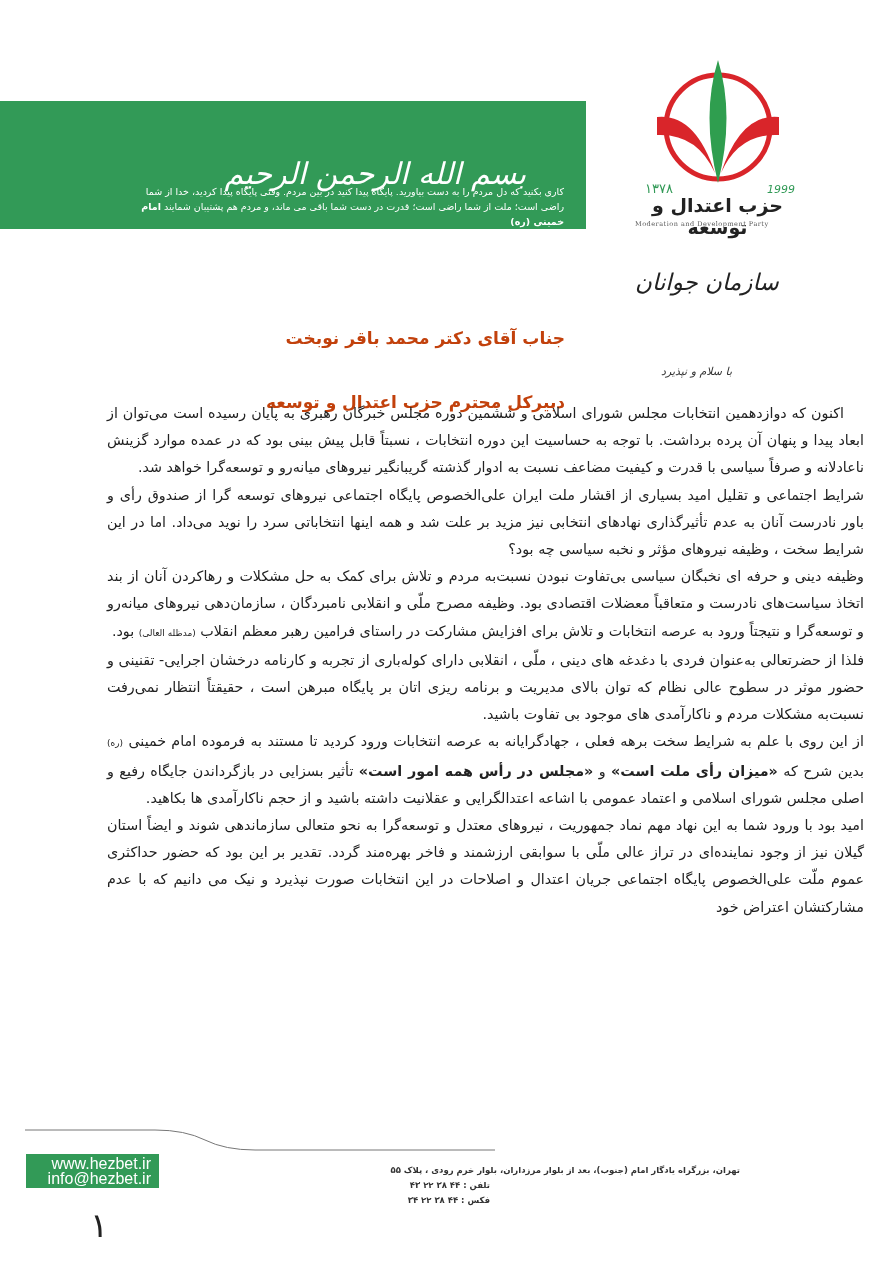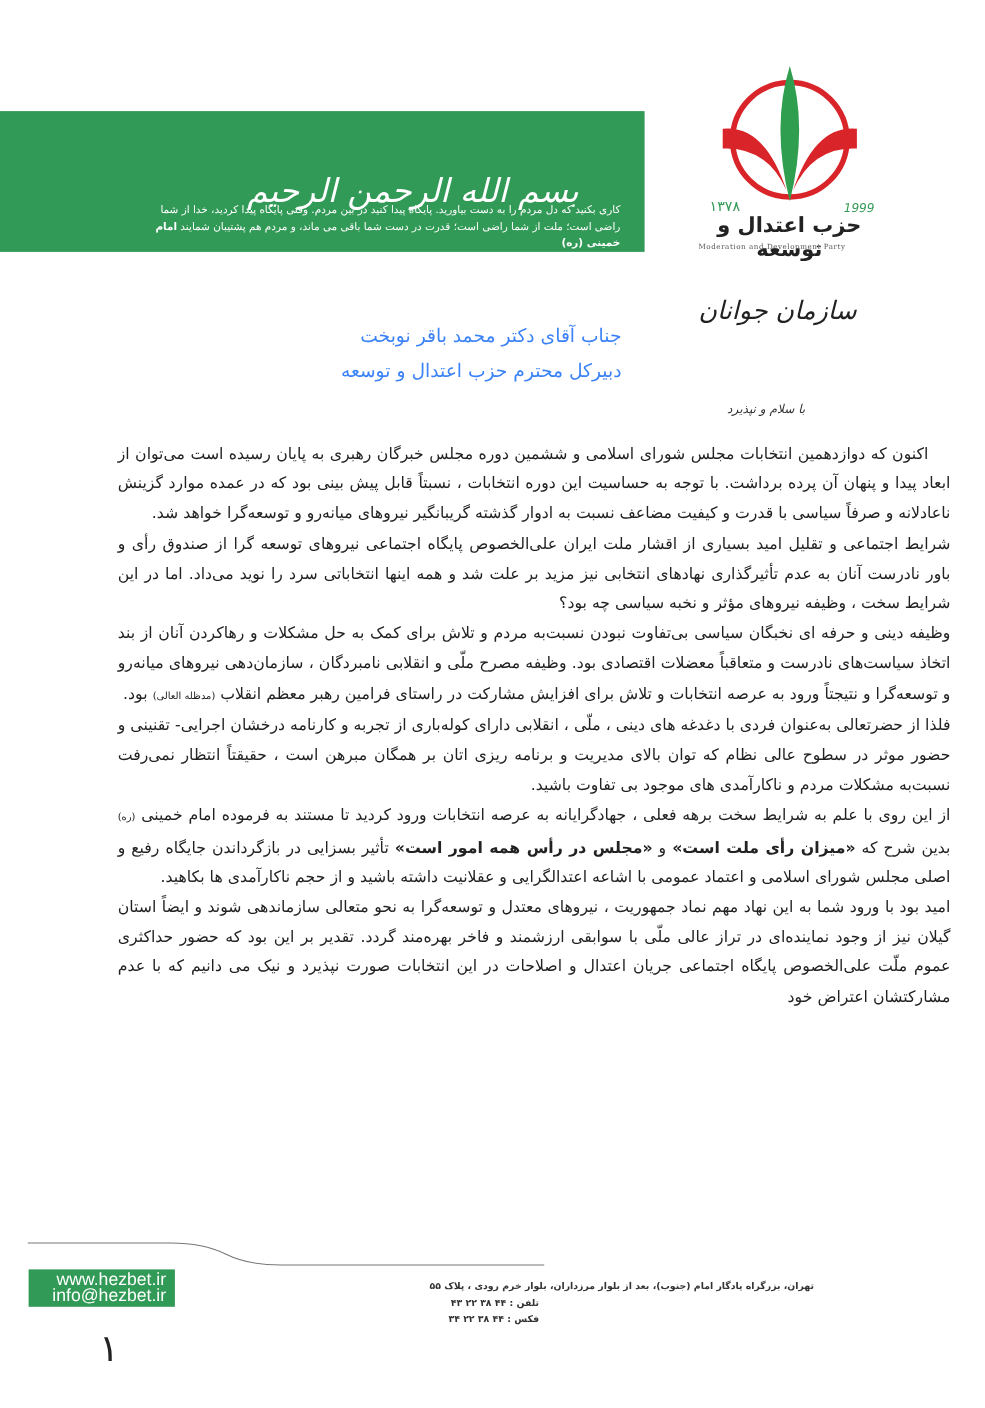--- a/index.html
+++ b/index.html
@@ -24,21 +24,21 @@
   .logo {
     position: absolute; left: 635px; top: 55px; width: 180px; height: 210px;
   }
   .logo .year-fa { position: absolute; left: 10px; top: 126px; color: #329a57; font-size: 13px; }
   .logo .year-en { position: absolute; right: 20px; top: 128px; color: #329a57; font-size: 11px; font-style: italic; }
   .logo .party-fa { position: absolute; left: 0; width: 165px; top: 139px; text-align: center; font-size: 19px; font-weight: bold; color: #222; direction: rtl; }
   .logo .party-en { position: absolute; left: 0; width: 165px; top: 165px; text-align: left; font-size: 6.5px; color: #555; letter-spacing: 0.5px; font-family: "DejaVu Serif", serif; }
   .logo .youth { position: absolute; left: 0; width: 165px; top: 178px; text-align: left; font-size: 23px; font-family: "DejaVu Serif", serif; font-style: italic; color: #222; direction: rtl; margin-top: 36px; }
 
   .recipient { position: absolute; right: 330px; top: 290px; direction: rtl; text-align: right; }
-  .recipient .line { font-size: 17px; font-weight: normal; color: #3b82f6; line-height: 32px; }
+  .recipient .line { font-size: 17px; font-weight: bold; color: #c2410c; line-height: 32px; margin-top: 32px; }
   .greeting { position: absolute; right: 163px; top: 365px; direction: rtl; font-size: 11px; font-style: italic; font-family: "DejaVu Serif", serif; color: #333; }
 
   .body-text {
     position: absolute; left: 107px; width: 757px; top: 400px; direction: rtl; text-align: justify;
     font-size: 14.3px; line-height: 27.2px; color: #222;
   }
   .body-text p { margin: 0; text-align-last: right; }
   .body-text p.indent { text-indent: 20px; }
   .body-text .small { font-size: 9px; }
   .body-text b { font-weight: bold; }
@@ -81,21 +81,21 @@
 <div class="recipient">
   <div class="line">جناب آقای دکتر محمد باقر نوبخت</div>
   <div class="line">دبیرکل محترم حزب اعتدال و توسعه</div>
 </div>
 <div class="greeting">با سلام و نپذیرد</div>
 
 <div class="body-text">
   <p class="indent">اکنون که دوازدهمین انتخابات مجلس شورای اسلامی و ششمین دوره مجلس خبرگان رهبری به پایان رسیده است می‌توان از ابعاد پیدا و پنهان آن پرده برداشت. با توجه به حساسیت این دوره انتخابات ، نسبتاً قابل پیش بینی بود که در عمده موارد گزینش ناعادلانه و صرفاً سیاسی با قدرت و کیفیت مضاعف نسبت به ادوار گذشته گریبانگیر نیروهای میانه‌رو و توسعه‌گرا خواهد شد.</p>
   <p>شرایط اجتماعی و تقلیل امید بسیاری از اقشار ملت ایران علی‌الخصوص پایگاه اجتماعی نیروهای توسعه گرا از صندوق رأی و باور نادرست آنان به عدم تأثیرگذاری نهادهای انتخابی نیز مزید بر علت شد و همه اینها انتخاباتی سرد را نوید می‌داد. اما در این شرایط سخت ، وظیفه نیروهای مؤثر و نخبه سیاسی چه بود؟</p>
   <p><span>وظیفه دینی و حرفه ای نخبگان سیاسی بی‌تفاوت نبودن نسبت‌به مردم و تلاش برای کمک به حل مشکلات و رهاکردن آنان از بند اتخاذ سیاست‌های نادرست و متعاقباً معضلات اقتصادی بود. وظیفه مصرح ملّی و انقلابی نامبردگان ، سازمان‌دهی نیروهای میانه‌رو و توسعه‌گرا و نتیجتاً ورود به عرصه انتخابات و تلاش برای افزایش مشارکت در راستای فرامین رهبر معظم انقلاب</span> <span class="small">(مدظله العالی)</span><span> بود.</span></p>
-  <p>فلذا از حضرتعالی به‌عنوان فردی با دغدغه های دینی ، ملّی ، انقلابی دارای کوله‌باری از تجربه و کارنامه درخشان اجرایی- تقنینی و حضور موثر در سطوح عالی نظام که توان بالای مدیریت و برنامه ریزی اتان بر همگان مبرهن است ، حقیقتاً انتظار نمی‌رفت نسبت‌به مشکلات مردم و ناکارآمدی های موجود بی تفاوت باشید.</p>
+  <p>فلذا از حضرتعالی به‌عنوان فردی با دغدغه های دینی ، ملّی ، انقلابی دارای کوله‌باری از تجربه و کارنامه درخشان اجرایی- تقنینی و حضور موثر در سطوح عالی نظام که توان بالای مدیریت و برنامه ریزی اتان بر پایگاه مبرهن است ، حقیقتاً انتظار نمی‌رفت نسبت‌به مشکلات مردم و ناکارآمدی های موجود بی تفاوت باشید.</p>
   <p><span>از این روی با علم به شرایط سخت برهه فعلی ، جهادگرایانه به عرصه انتخابات ورود کردید تا مستند به فرموده امام خمینی </span><span class="small">(ره)</span><span> بدین شرح که </span><b>«میزان رأی ملت است»</b><span> و </span><b>«مجلس در رأس همه امور است»</b><span> تأثیر بسزایی در بازگرداندن جایگاه رفیع و اصلی مجلس شورای اسلامی و اعتماد عمومی با اشاعه اعتدالگرایی و عقلانیت داشته باشید و از حجم ناکارآمدی ها بکاهید.</span></p>
   <p>امید بود با ورود شما به این نهاد مهم نماد جمهوریت ، نیروهای معتدل و توسعه‌گرا به نحو متعالی سازماندهی شوند و ایضاً استان گیلان نیز از وجود نماینده‌ای در تراز عالی ملّی با سوابقی ارزشمند و فاخر بهره‌مند گردد. تقدیر بر این بود که حضور حداکثری عموم ملّت علی‌الخصوص پایگاه اجتماعی جریان اعتدال و اصلاحات در این انتخابات صورت نپذیرد و نیک می دانیم که با عدم مشارکتشان اعتراض خود</p>
 </div>
 
 <svg class="footer-curve" viewBox="0 0 470 30">
   <path d="M0 5 L130 5 Q160 5 180 15 Q200 25 230 25 L470 25" fill="none" stroke="#777" stroke-width="1"></path>
 </svg>
 <div class="footer-web">
   <div>www.hezbet.ir</div>
   <div>info@hezbet.ir</div>

